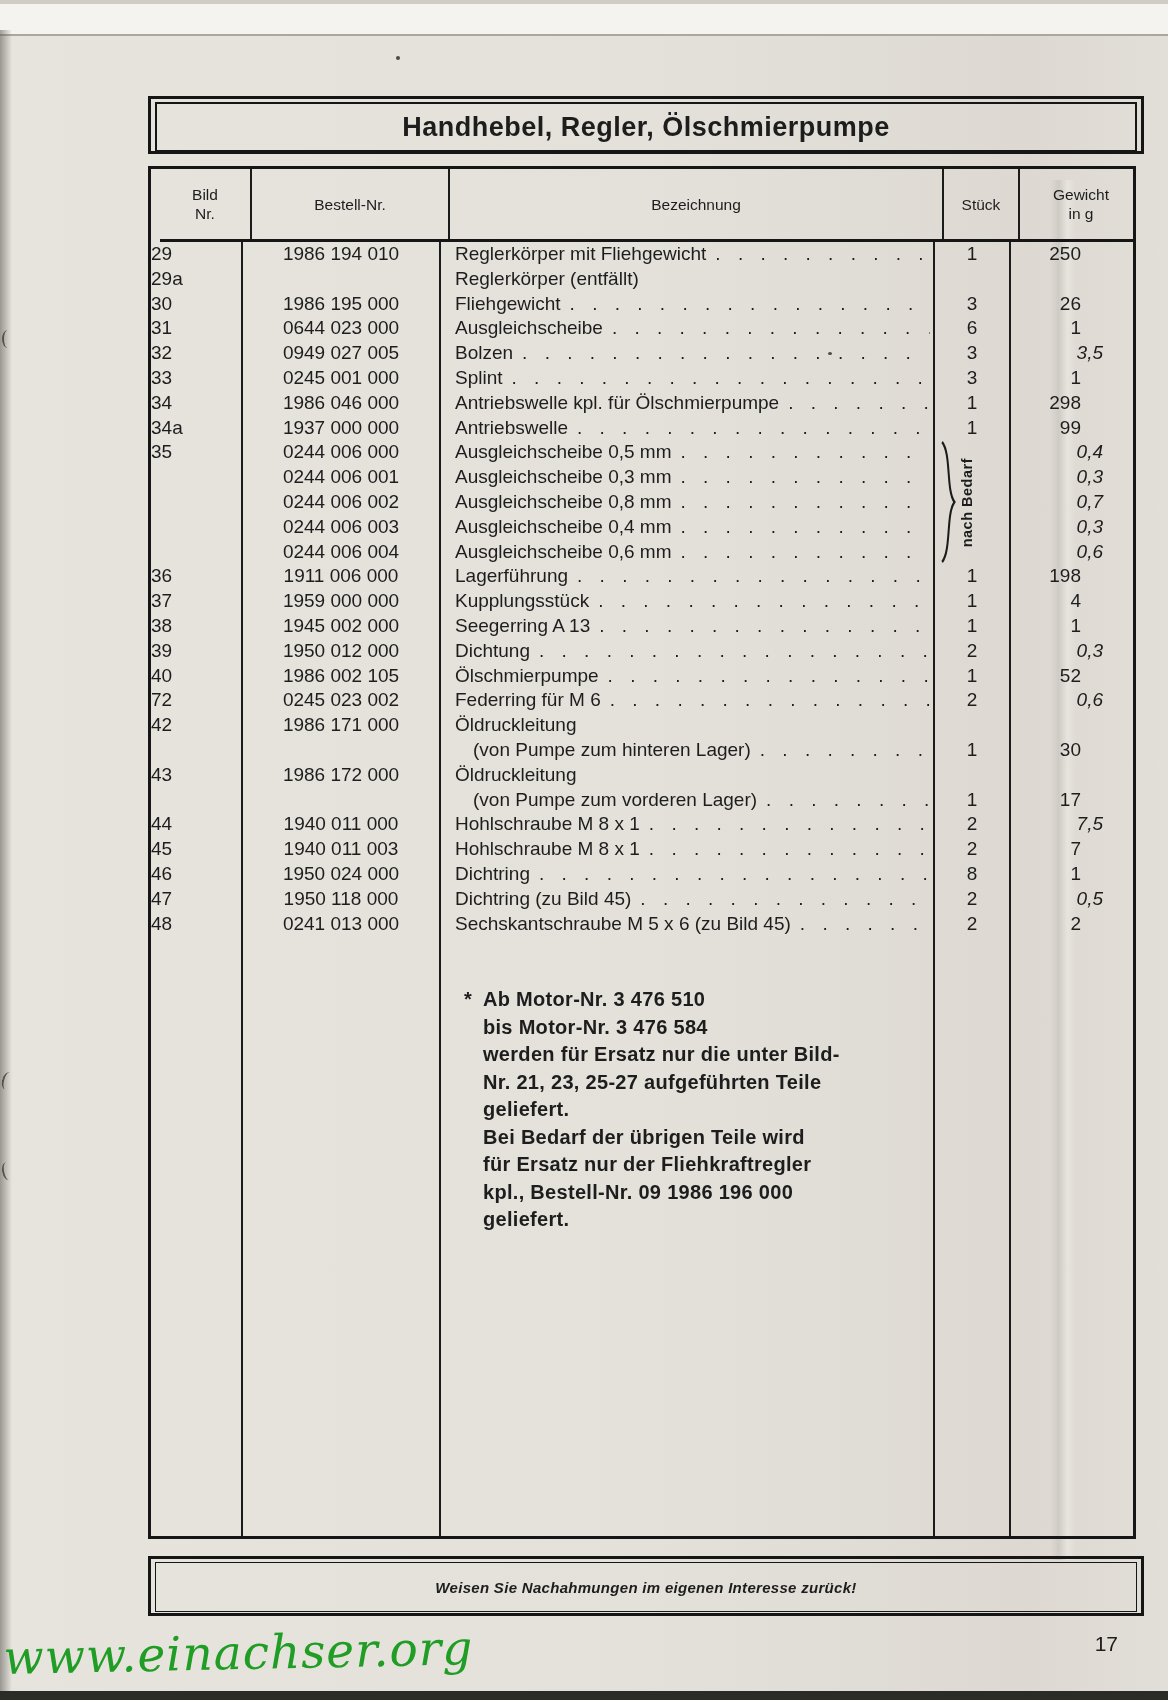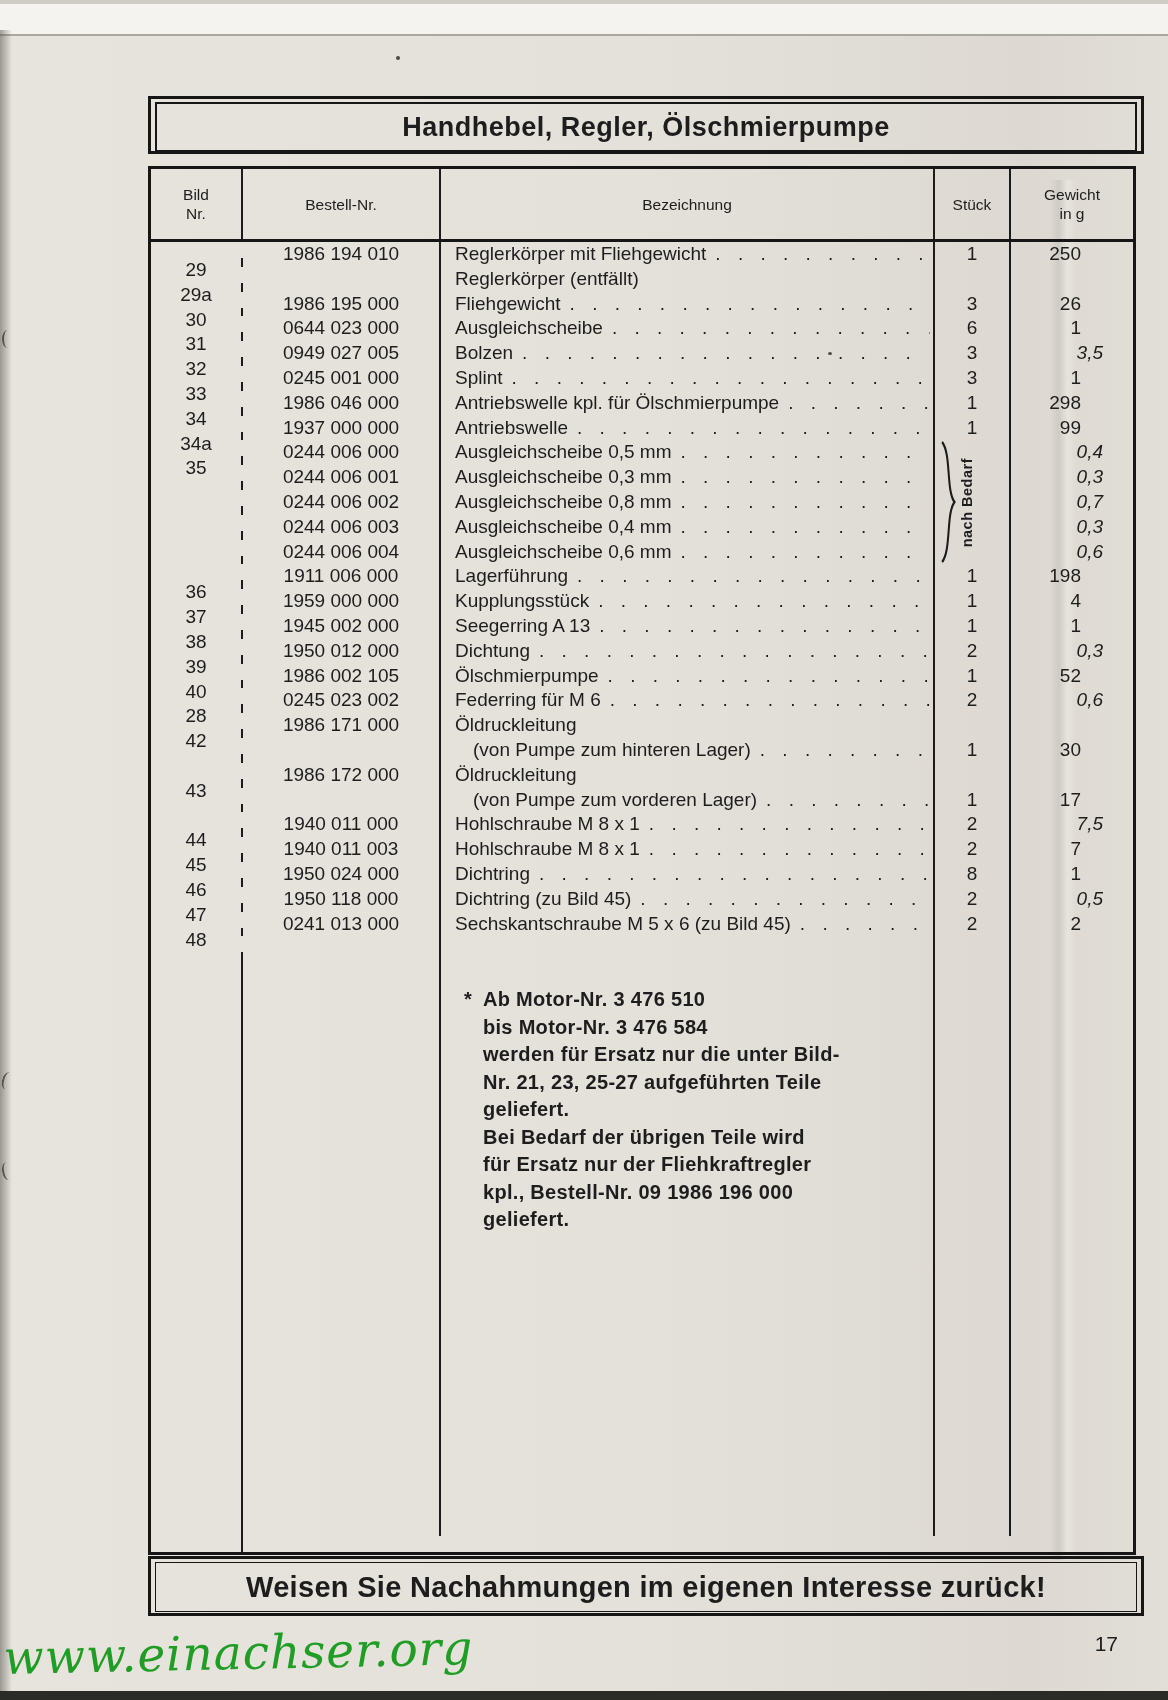--- a/index.html
+++ b/index.html
@@ -16,26 +16,26 @@
         background:linear-gradient(90deg,rgba(0,0,0,0),rgba(0,0,0,.07),rgba(255,255,255,.25),rgba(0,0,0,0));}
   .speck{position:absolute;background:#4a4a46;border-radius:50%;}
   .squiggle{position:absolute;width:9px;height:18px;border-left:2px solid #55534e;border-radius:60% 0 0 60%;}
   
   .titlebox{position:absolute;left:148px;top:96px;width:982px;height:46px;
         border:3px solid #161616;padding:3px 4px;box-sizing:content-box;}
   .titleinner{height:100%;border:2px solid #161616;display:flex;align-items:center;justify-content:center;
         font-size:27px;font-weight:bold;letter-spacing:.5px;}
   
   .table{position:absolute;left:148px;top:166px;width:982px;border:3px solid #161616;box-sizing:content-box;background:transparent;}
-  .thead{display:grid;grid-template-columns:92px 198px 494px 76px 122px;height:70px;border-bottom:3px solid #161616;}
+  .thead{display:grid;grid-template-columns:92px 198px 494px 76px 122px;height:70px;border-bottom:3px solid #161616;margin-left:9px;}
   .hc{display:flex;align-items:center;justify-content:center;font-size:15.5px;white-space:pre-line;text-align:center;line-height:19px;min-width:0;}
   .c1,.c2,.c3,.c4{border-right:2px solid #1b1b1b;}
   .tbody{position:relative;display:grid;grid-template-columns:92px 198px 494px 76px 122px;grid-template-rows:repeat(28,24.8px);}
   .c{font-size:19px;line-height:24.8px;min-width:0;box-sizing:border-box;}
-  .c.c1{text-align:center;margin-top:16px;}
+  .c.c1{text-align:left;}
   .c.c2{text-align:center;}
   .c.c3{display:flex;align-items:center;padding-left:14px;overflow:hidden;}
   .c.c3 .txt{white-space:nowrap;}
   .c.c3 .ind{padding-left:18px;}
   .leader{flex:1 1 auto;overflow:hidden;white-space:nowrap;letter-spacing:6px;margin-left:9px;margin-right:3px;}
   .c.c4{text-align:center;}
   .c.c5{text-align:right;padding-right:52px;}
   .c.c5.dec{padding-right:30px;font-style:italic;}
   .filler{height:600px;}
   
@@ -44,21 +44,21 @@
   .brace-label{writing-mode:vertical-rl;transform:rotate(180deg);font-size:14.5px;font-weight:600;
         white-space:nowrap;letter-spacing:.5px;margin-left:3px;}
   
   .footnote{position:relative;margin-top:50px;padding-left:28px;font-weight:bold;font-size:20px;
         line-height:27.5px;letter-spacing:.3px;}
   .fn-marker{position:absolute;left:9px;top:0;}
   
   .footerbox{position:absolute;left:148px;top:1556px;width:982px;height:48px;
         border:3px solid #161616;padding:3px 4px;box-sizing:content-box;}
   .footerinner{height:100%;border:1.5px solid #161616;display:flex;align-items:center;justify-content:center;
-        font-size:29px;font-weight:bold;letter-spacing:.3px;}
+        font-size:15px;font-weight:bold;letter-spacing:.3px;font-style:italic;}
   .pagenum{position:absolute;left:1078px;top:1632px;width:40px;text-align:right;font-size:21px;}
   .watermark{position:absolute;left:4px;top:1630px;font-family:"DejaVu Serif","Liberation Serif",serif;
         font-style:italic;font-size:47px;letter-spacing:1px;transform:rotate(-1.2deg);transform-origin:left bottom;white-space:nowrap;}
 </style>
 </head>
 <body>
 
 <div class="page" style="color: rgb(29, 29, 29);">
 
   <div class="edge-topwhite"></div>
@@ -228,21 +228,21 @@
         <div class="c c4">2</div>
         <div class="c c5 dec">0,3</div>
         <div class="c c1">40</div>
         <div class="c c2">1986 002 105</div>
         <div class="c c3">
           <span class="txt">Ölschmierpumpe</span>
           <span class="leader">. . . . . . . . . . . . . . . . . . . . . . . . . . . . . . </span>
         </div>
         <div class="c c4">1</div>
         <div class="c c5">52</div>
-        <div class="c c1">28</div>
+        <div class="c c1">72</div>
         <div class="c c2">0245 023 002</div>
         <div class="c c3">
           <span class="txt">Federring für M 6</span>
           <span class="leader">. . . . . . . . . . . . . . . . . . . . . . . . . . . . . . </span>
         </div>
         <div class="c c4">2</div>
         <div class="c c5 dec">0,6</div>
         <div class="c c1">42</div>
         <div class="c c2">1986 171 000</div>
         <div class="c c3">

